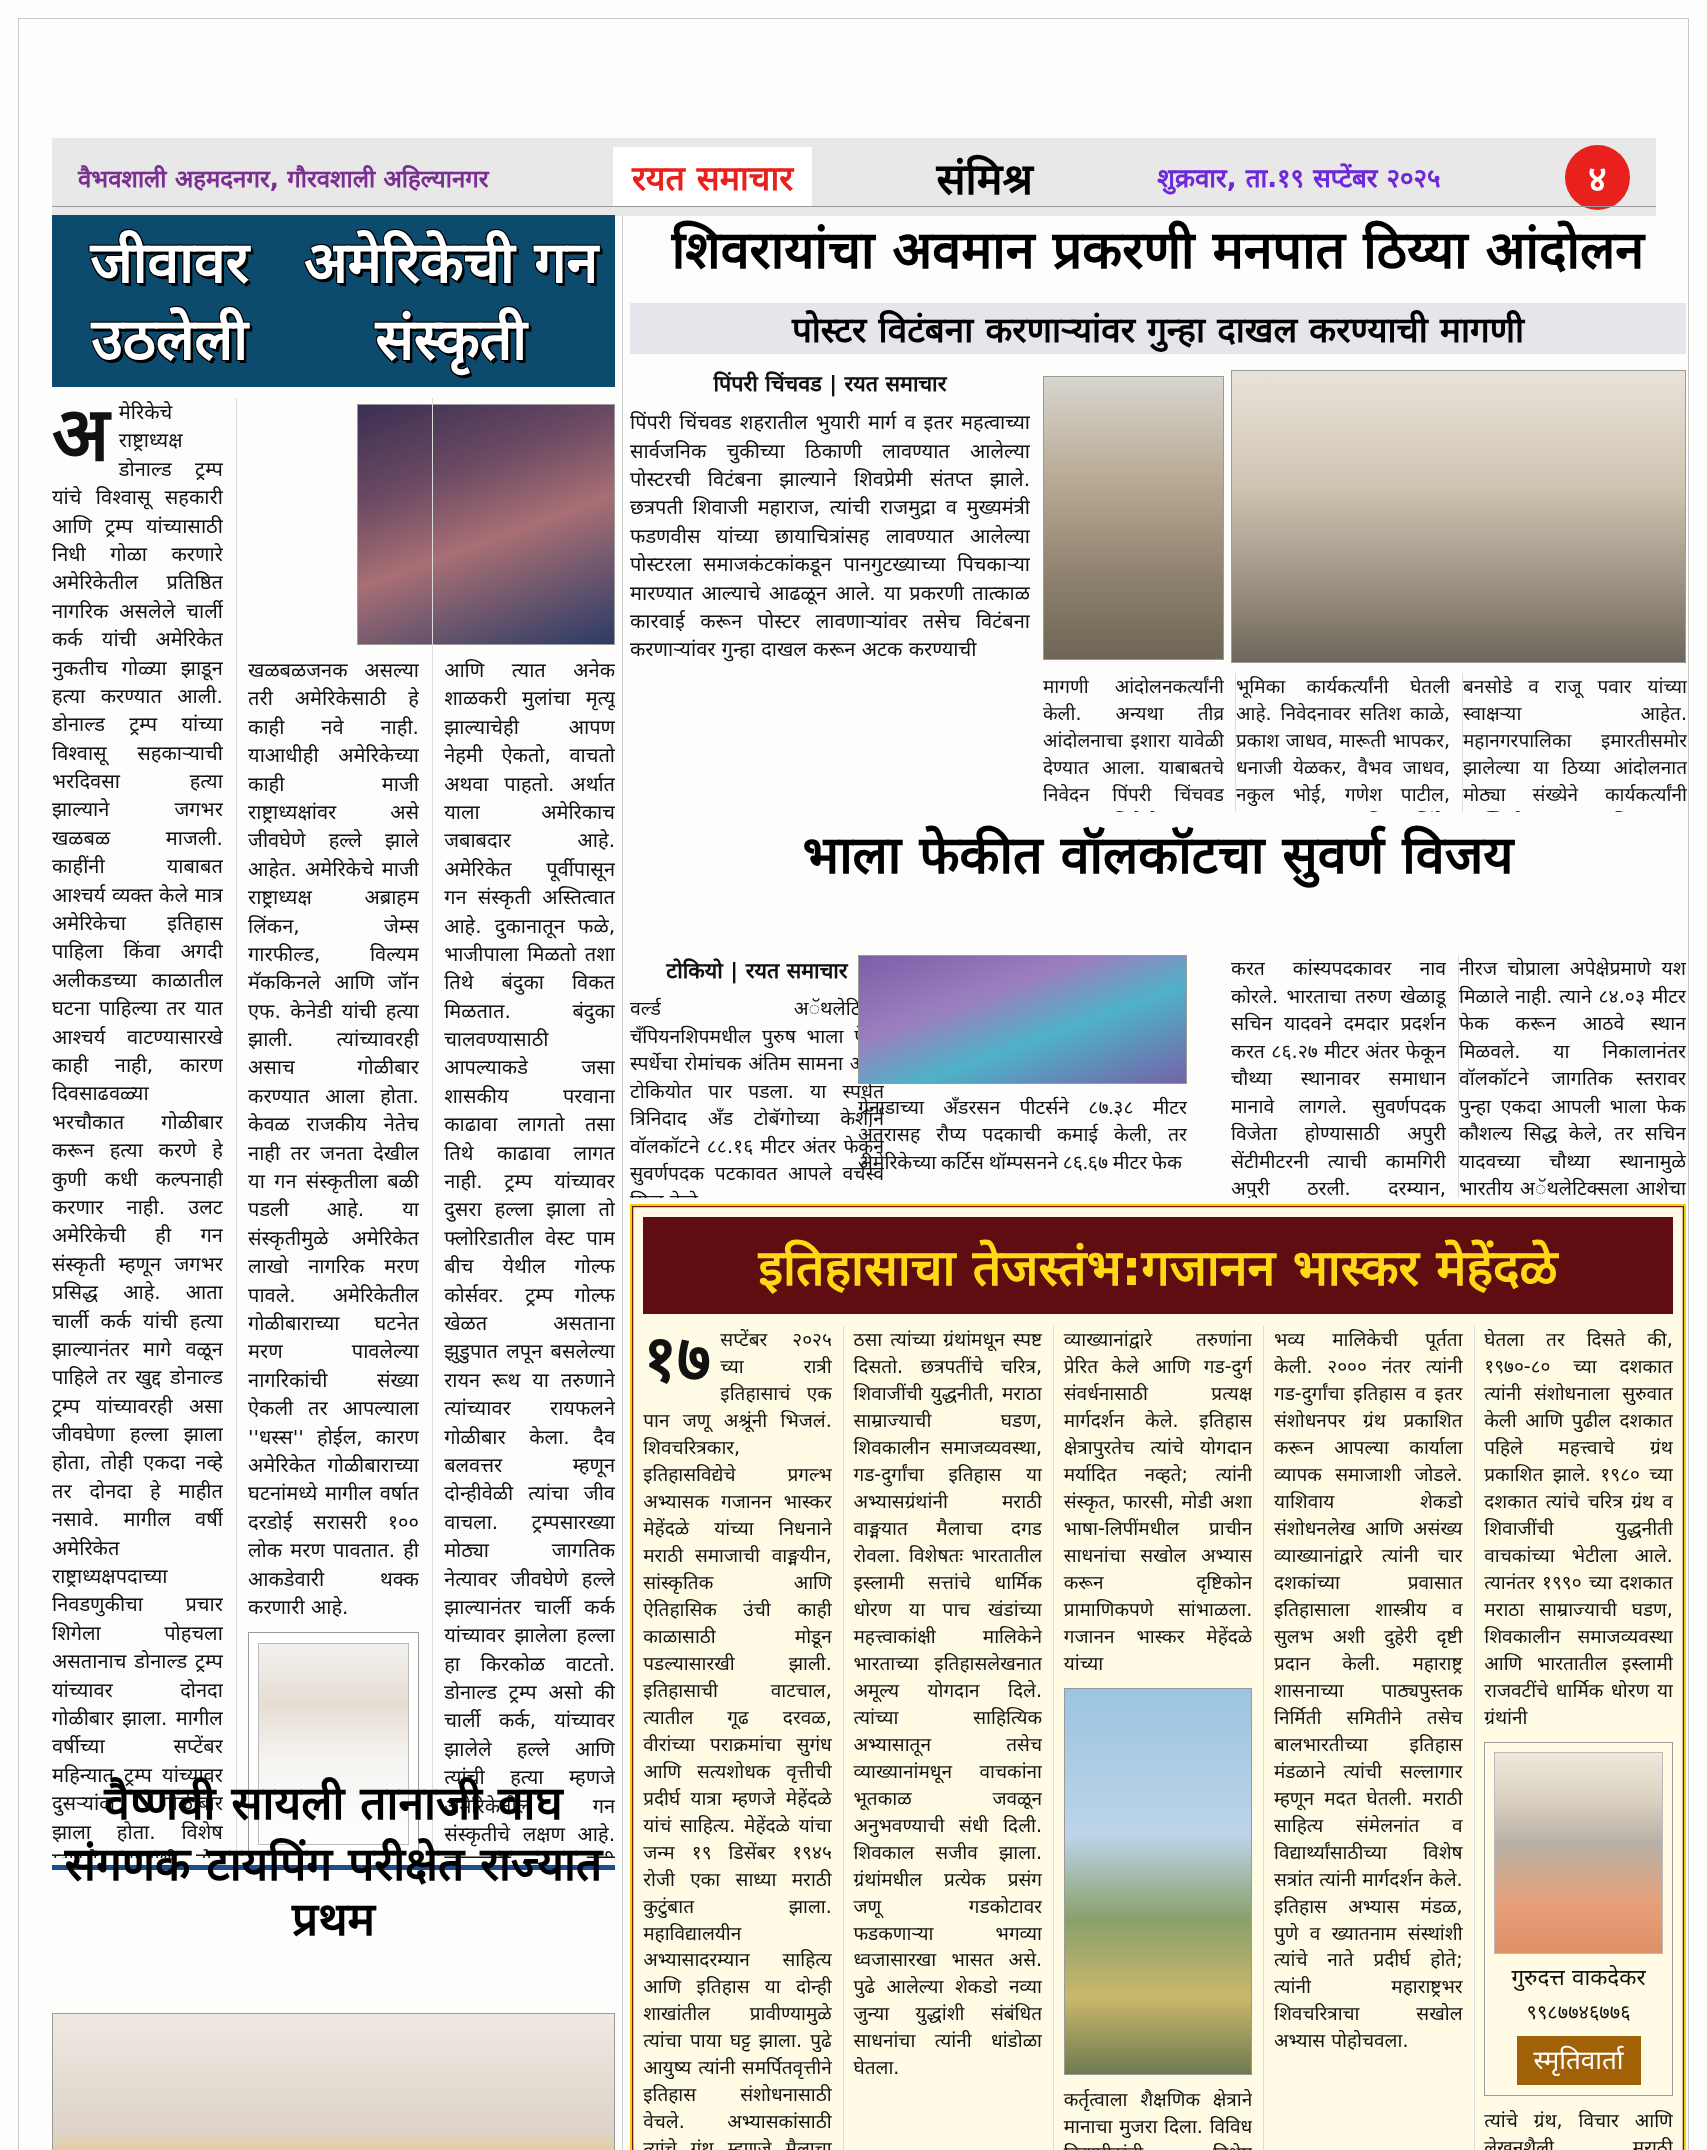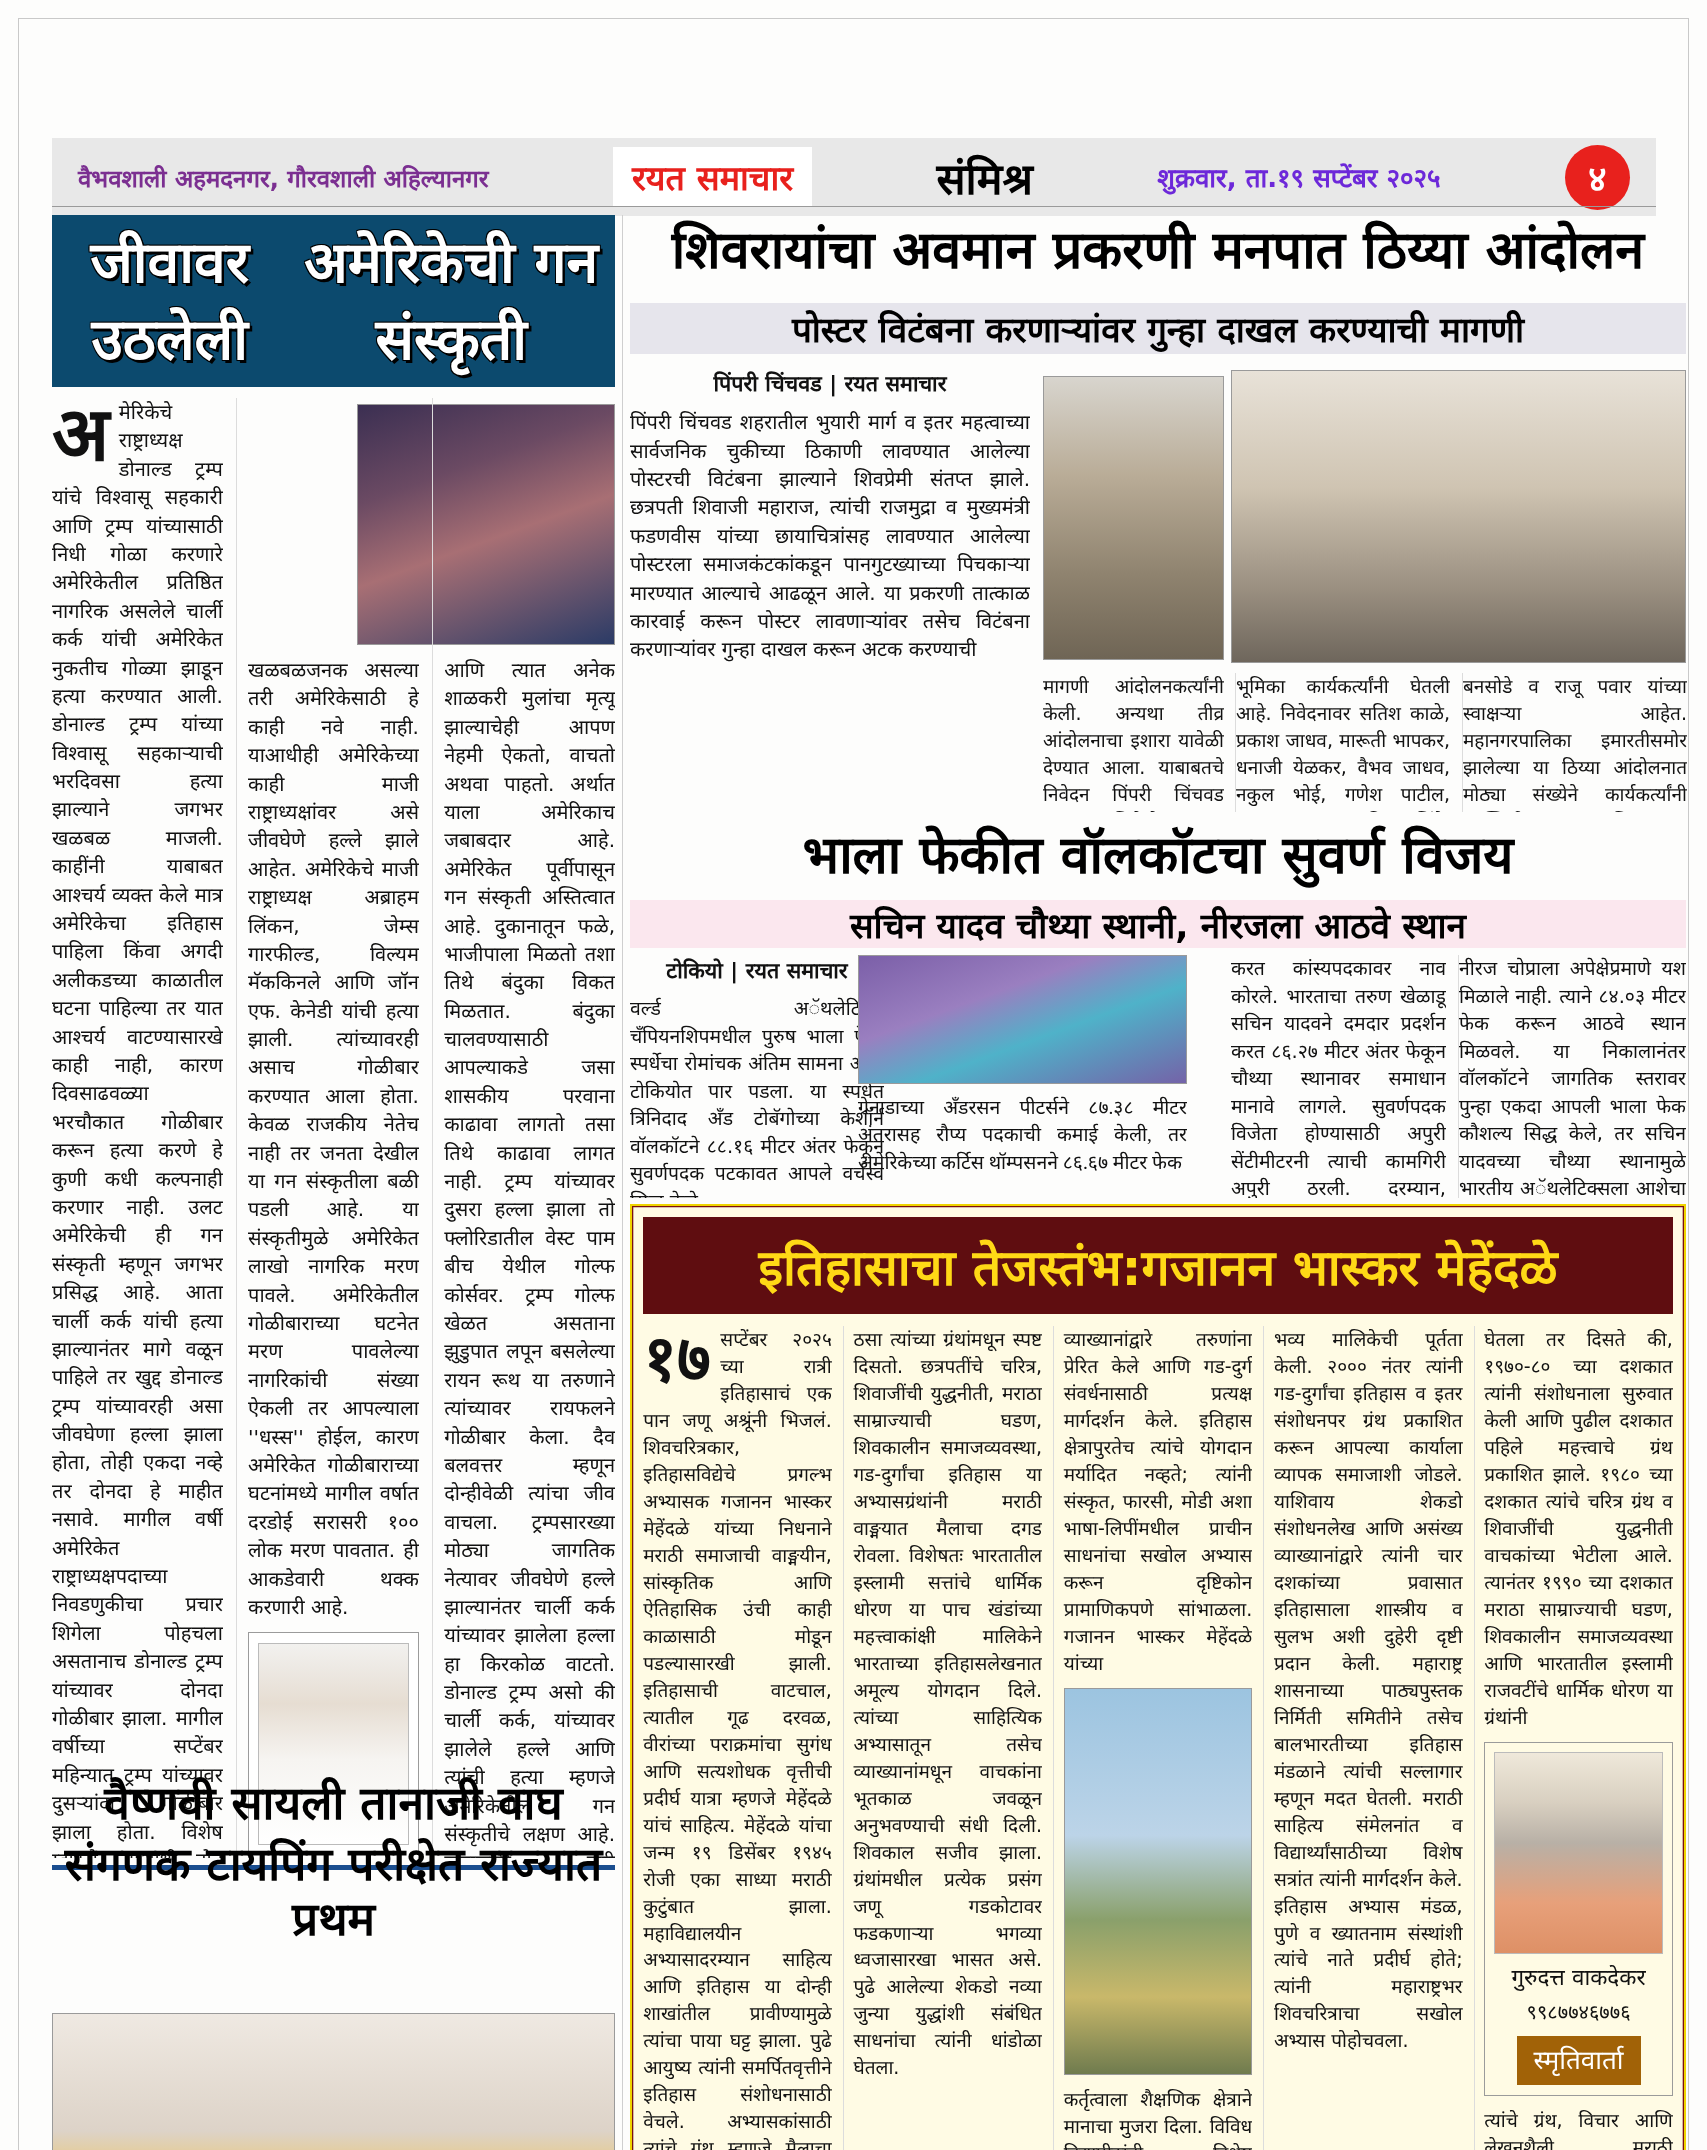--- a/index.html
+++ b/index.html
@@ -117,21 +117,20 @@
     <div class="byline" style="text-align:center;">पिंपरी चिंचवड | रयत समाचार</div>
     <div class="col" style="font-size:20px;">पिंपरी चिंचवड शहरातील भुयारी मार्ग व इतर महत्वाच्या सार्वजनिक चुकीच्या ठिकाणी लावण्यात आलेल्या पोस्टरची विटंबना झाल्याने शिवप्रेमी संतप्त झाले. छत्रपती शिवाजी महाराज, त्यांची राजमुद्रा व मुख्यमंत्री फडणवीस यांच्या छायाचित्रांसह लावण्यात आलेल्या पोस्टरला समाजकंटकांकडून पानगुटख्याच्या पिचकाऱ्या मारण्यात आल्याचे आढळून आले. या प्रकरणी तात्काळ कारवाई करून पोस्टर लावणाऱ्यांवर तसेच विटंबना करणाऱ्यांवर गुन्हा दाखल करून अटक करण्याची</div>
   </div>
   <div class="abs photo ph-garbage" style="left:1043px; top:376px; width:181px; height:284px;"></div>
   <div class="abs photo ph-protest" style="left:1231px; top:370px; width:455px; height:293px;"></div>
   <div class="abs col" style="left:1043px; top:673px; width:181px; height:139px; font-size:19px;">मागणी आंदोलनकर्त्यांनी केली. अन्यथा तीव्र आंदोलनाचा इशारा यावेळी देण्यात आला. याबाबतचे निवेदन पिंपरी चिंचवड महानगरपालिकेचे आयुक्त शेखर सिंह व पोलिस आयुक्तांना देण्यात आले असून, यावर कठोर कारवाई करावी अशी आग्रही</div>
   <div class="abs col" style="left:1235px; top:673px; width:215px; height:139px; font-size:19px;">भूमिका कार्यकर्त्यांनी घेतली आहे. निवेदनावर सतिश काळे, प्रकाश जाधव, मारूती भापकर, धनाजी येळकर, वैभव जाधव, नकुल भोई, गणेश पाटील, सुलभा यादव, सुनिता शिंदे, वसंत पाटील, लक्ष्मण रानवडे, शितल मोरे, विष्णू बिरादार, नरेंद्र</div>
   <div class="abs col" style="left:1462px; top:673px; width:225px; height:139px; font-size:19px;">बनसोडे व राजू पवार यांच्या स्वाक्षऱ्या आहेत. महानगरपालिका इमारतीसमोर झालेल्या या ठिय्या आंदोलनात मोठ्या संख्येने कार्यकर्त्यांनी उपस्थिती लावून शिवरायांचा अवमान करणाऱ्यांवर कठोर शिक्षा व्हावी अशी जोरदार मागणी केली.</div>
 
   <div class="abs big-head" style="left:630px; top:824px; width:1056px;">भाला फेकीत वॉलकॉटचा सुवर्ण विजय</div>
-  <div class="abs sub-bar pink-bar" style="left:630px; top:900px; width:1056px; height:48px;">सचिन यादव चौथ्या स्थानी, नीरजला आठवे स्थान</div>
 
   <div class="abs" style="left:630px; top:955px; width:254px; height:243px; overflow:hidden;">
     <div class="byline" style="text-align:center;">टोकियो | रयत समाचार</div>
     <div class="col" style="font-size:19.4px;">वर्ल्ड अॅथलेटिक्स चॅंपियनशिपमधील पुरुष भाला फेक स्पर्धेचा रोमांचक अंतिम सामना आज टोकियोत पार पडला. या स्पर्धेत त्रिनिदाद अँड टोबॅगोच्या केशॉर्न वॉलकॉटने ८८.१६ मीटर अंतर फेकून सुवर्णपदक पटकावत आपले वर्चस्व सिद्ध केले.</div>
   </div>
   <div class="abs" style="left:858px; top:955px; width:329px; height:243px; overflow:hidden;font-family:Liberation Serif, serif;">
     <div class="photo ph-neeraj" style="width:100%; height:129px;"></div>
     <div class="col" style="font-size:19.4px; margin-top:9.5px;">ग्रेनाडाच्या अँडरसन पीटर्सने ८७.३८ मीटर अंतरासह रौप्य पदकाची कमाई केली, तर अमेरिकेच्या कर्टिस थॉम्पसनने ८६.६७ मीटर फेक</div>
   </div>
   <div class="abs col" style="left:1231px; top:955px; width:215px; height:243px; font-size:19.4px;">करत कांस्यपदकावर नाव कोरले. भारताचा तरुण खेळाडू सचिन यादवने दमदार प्रदर्शन करत ८६.२७ मीटर अंतर फेकून चौथ्या स्थानावर समाधान मानावे लागले. सुवर्णपदक विजेता होण्यासाठी अपुरी सेंटीमीटरनी त्याची कामगिरी अपुरी ठरली. दरम्यान, टोकियोत भारतीय चाहत्यांच्या नजरा लागलेल्या</div>

